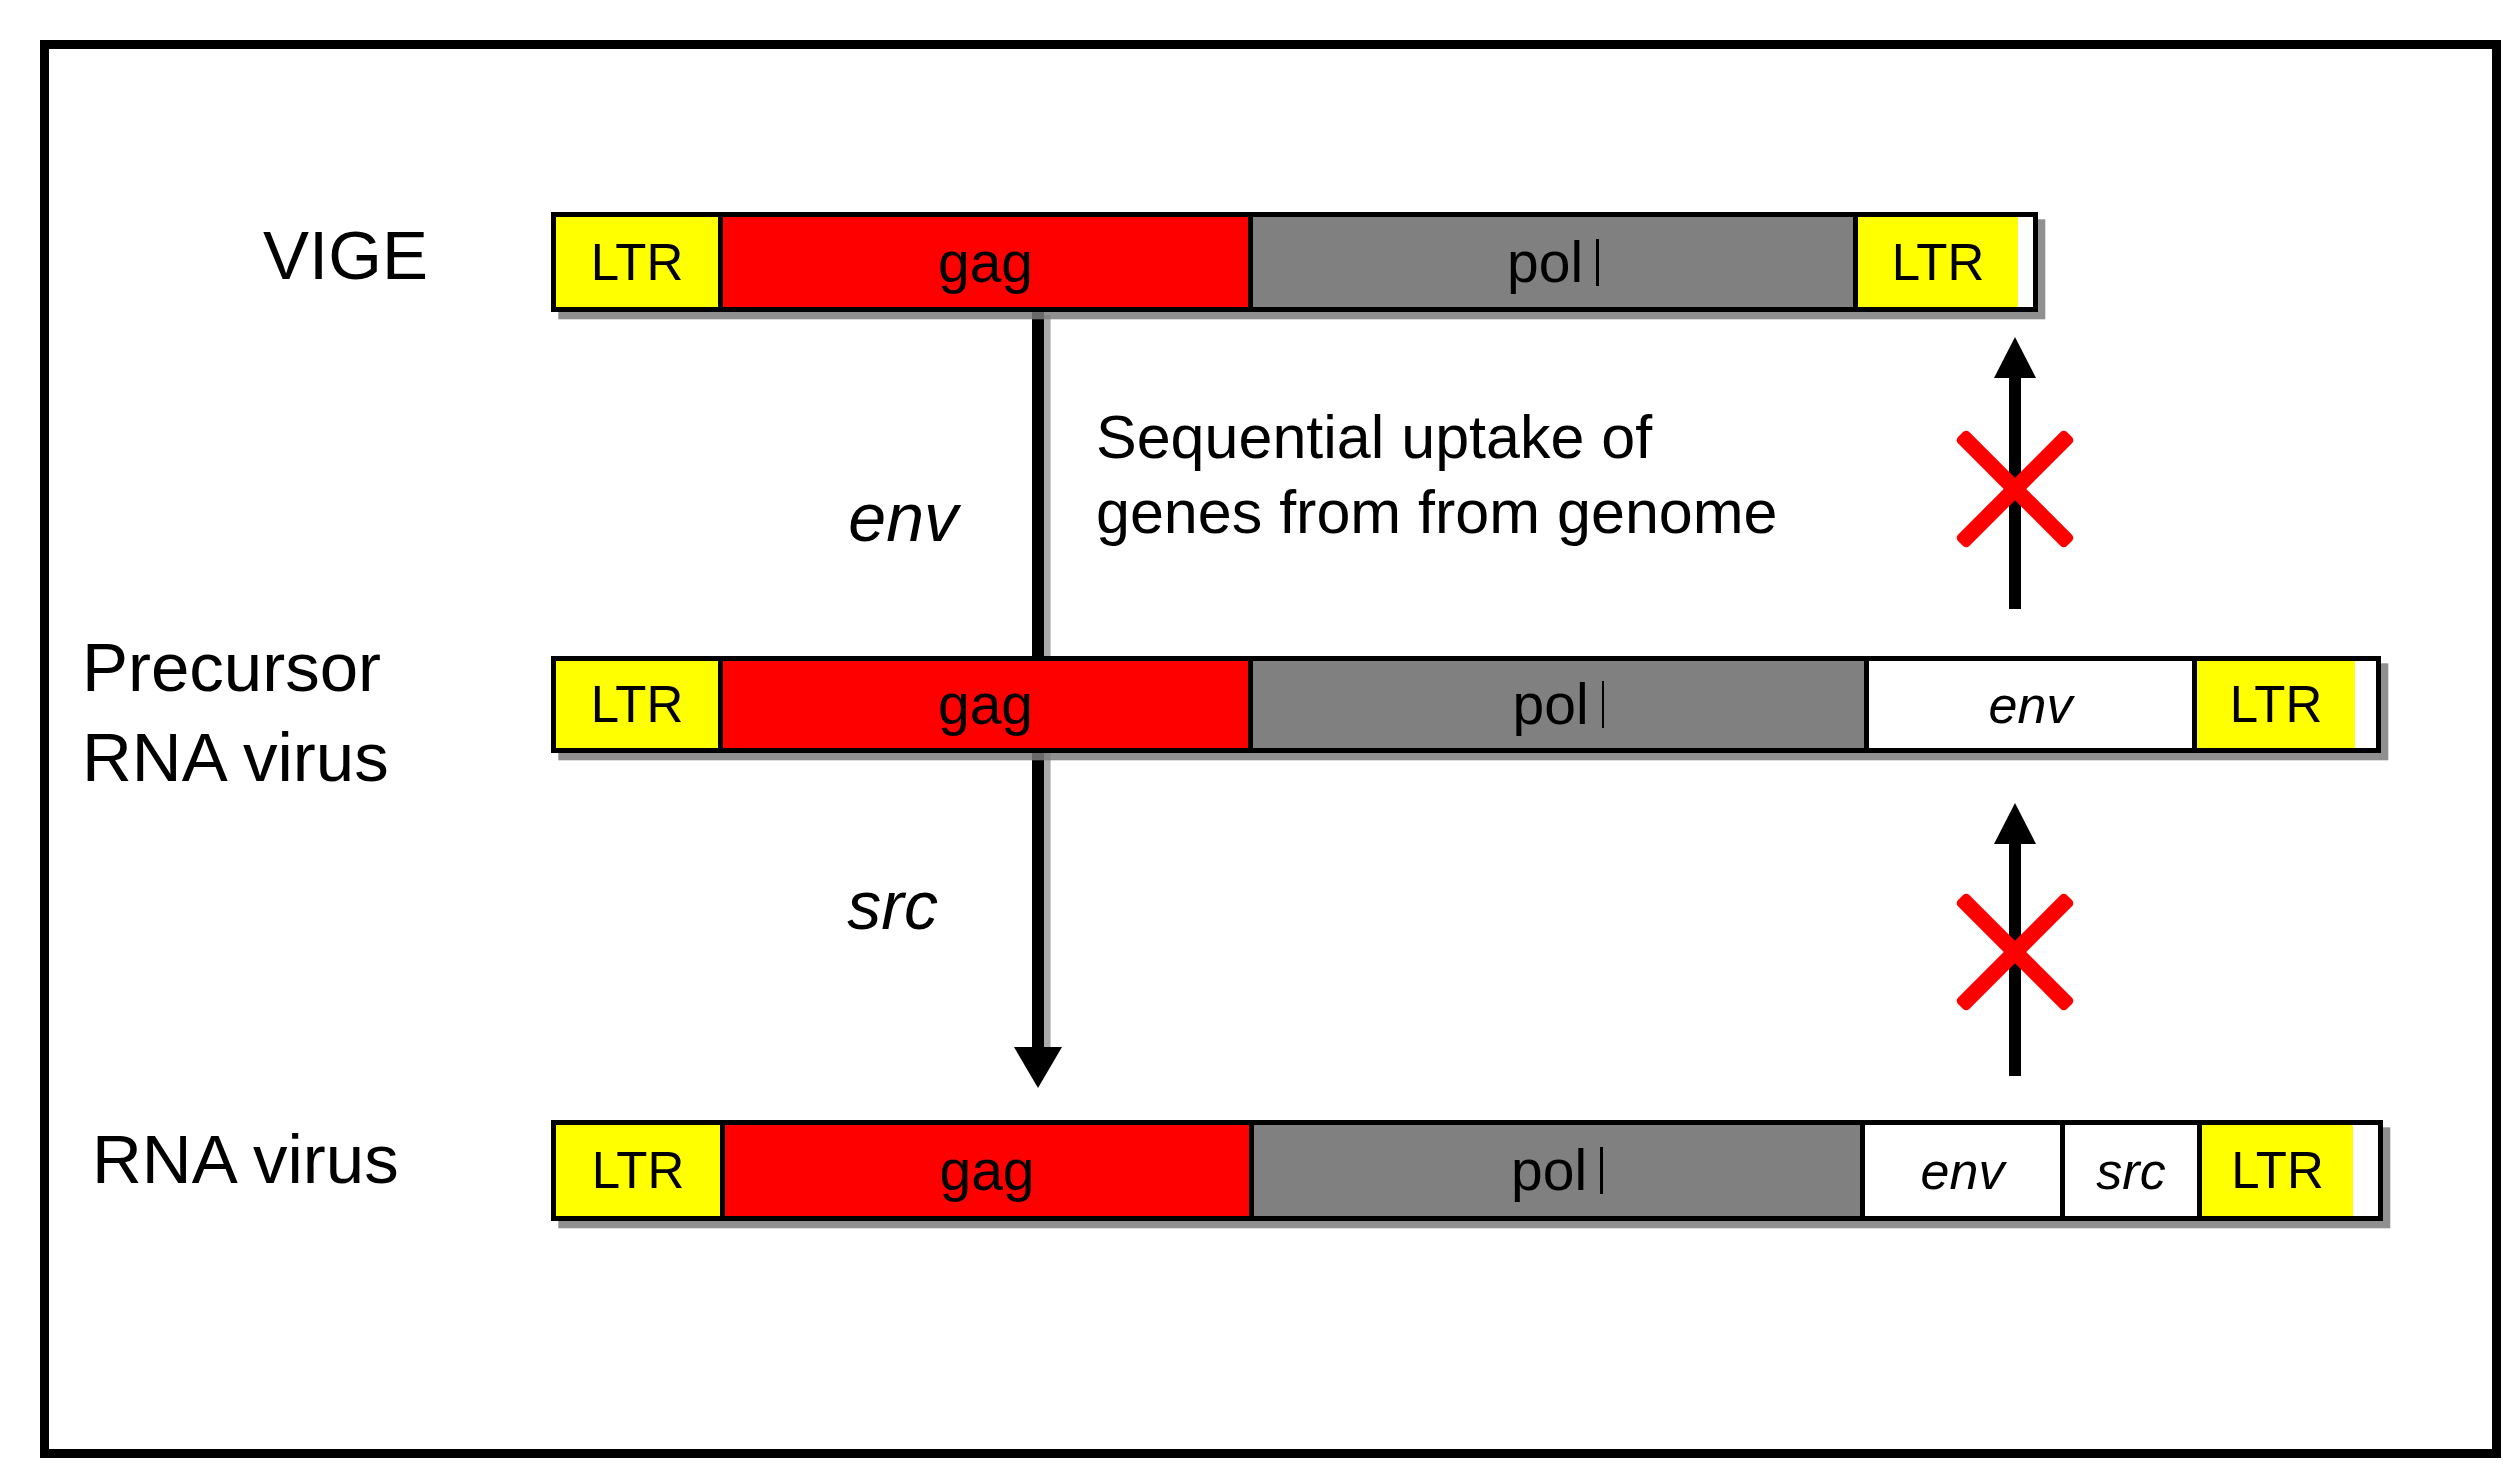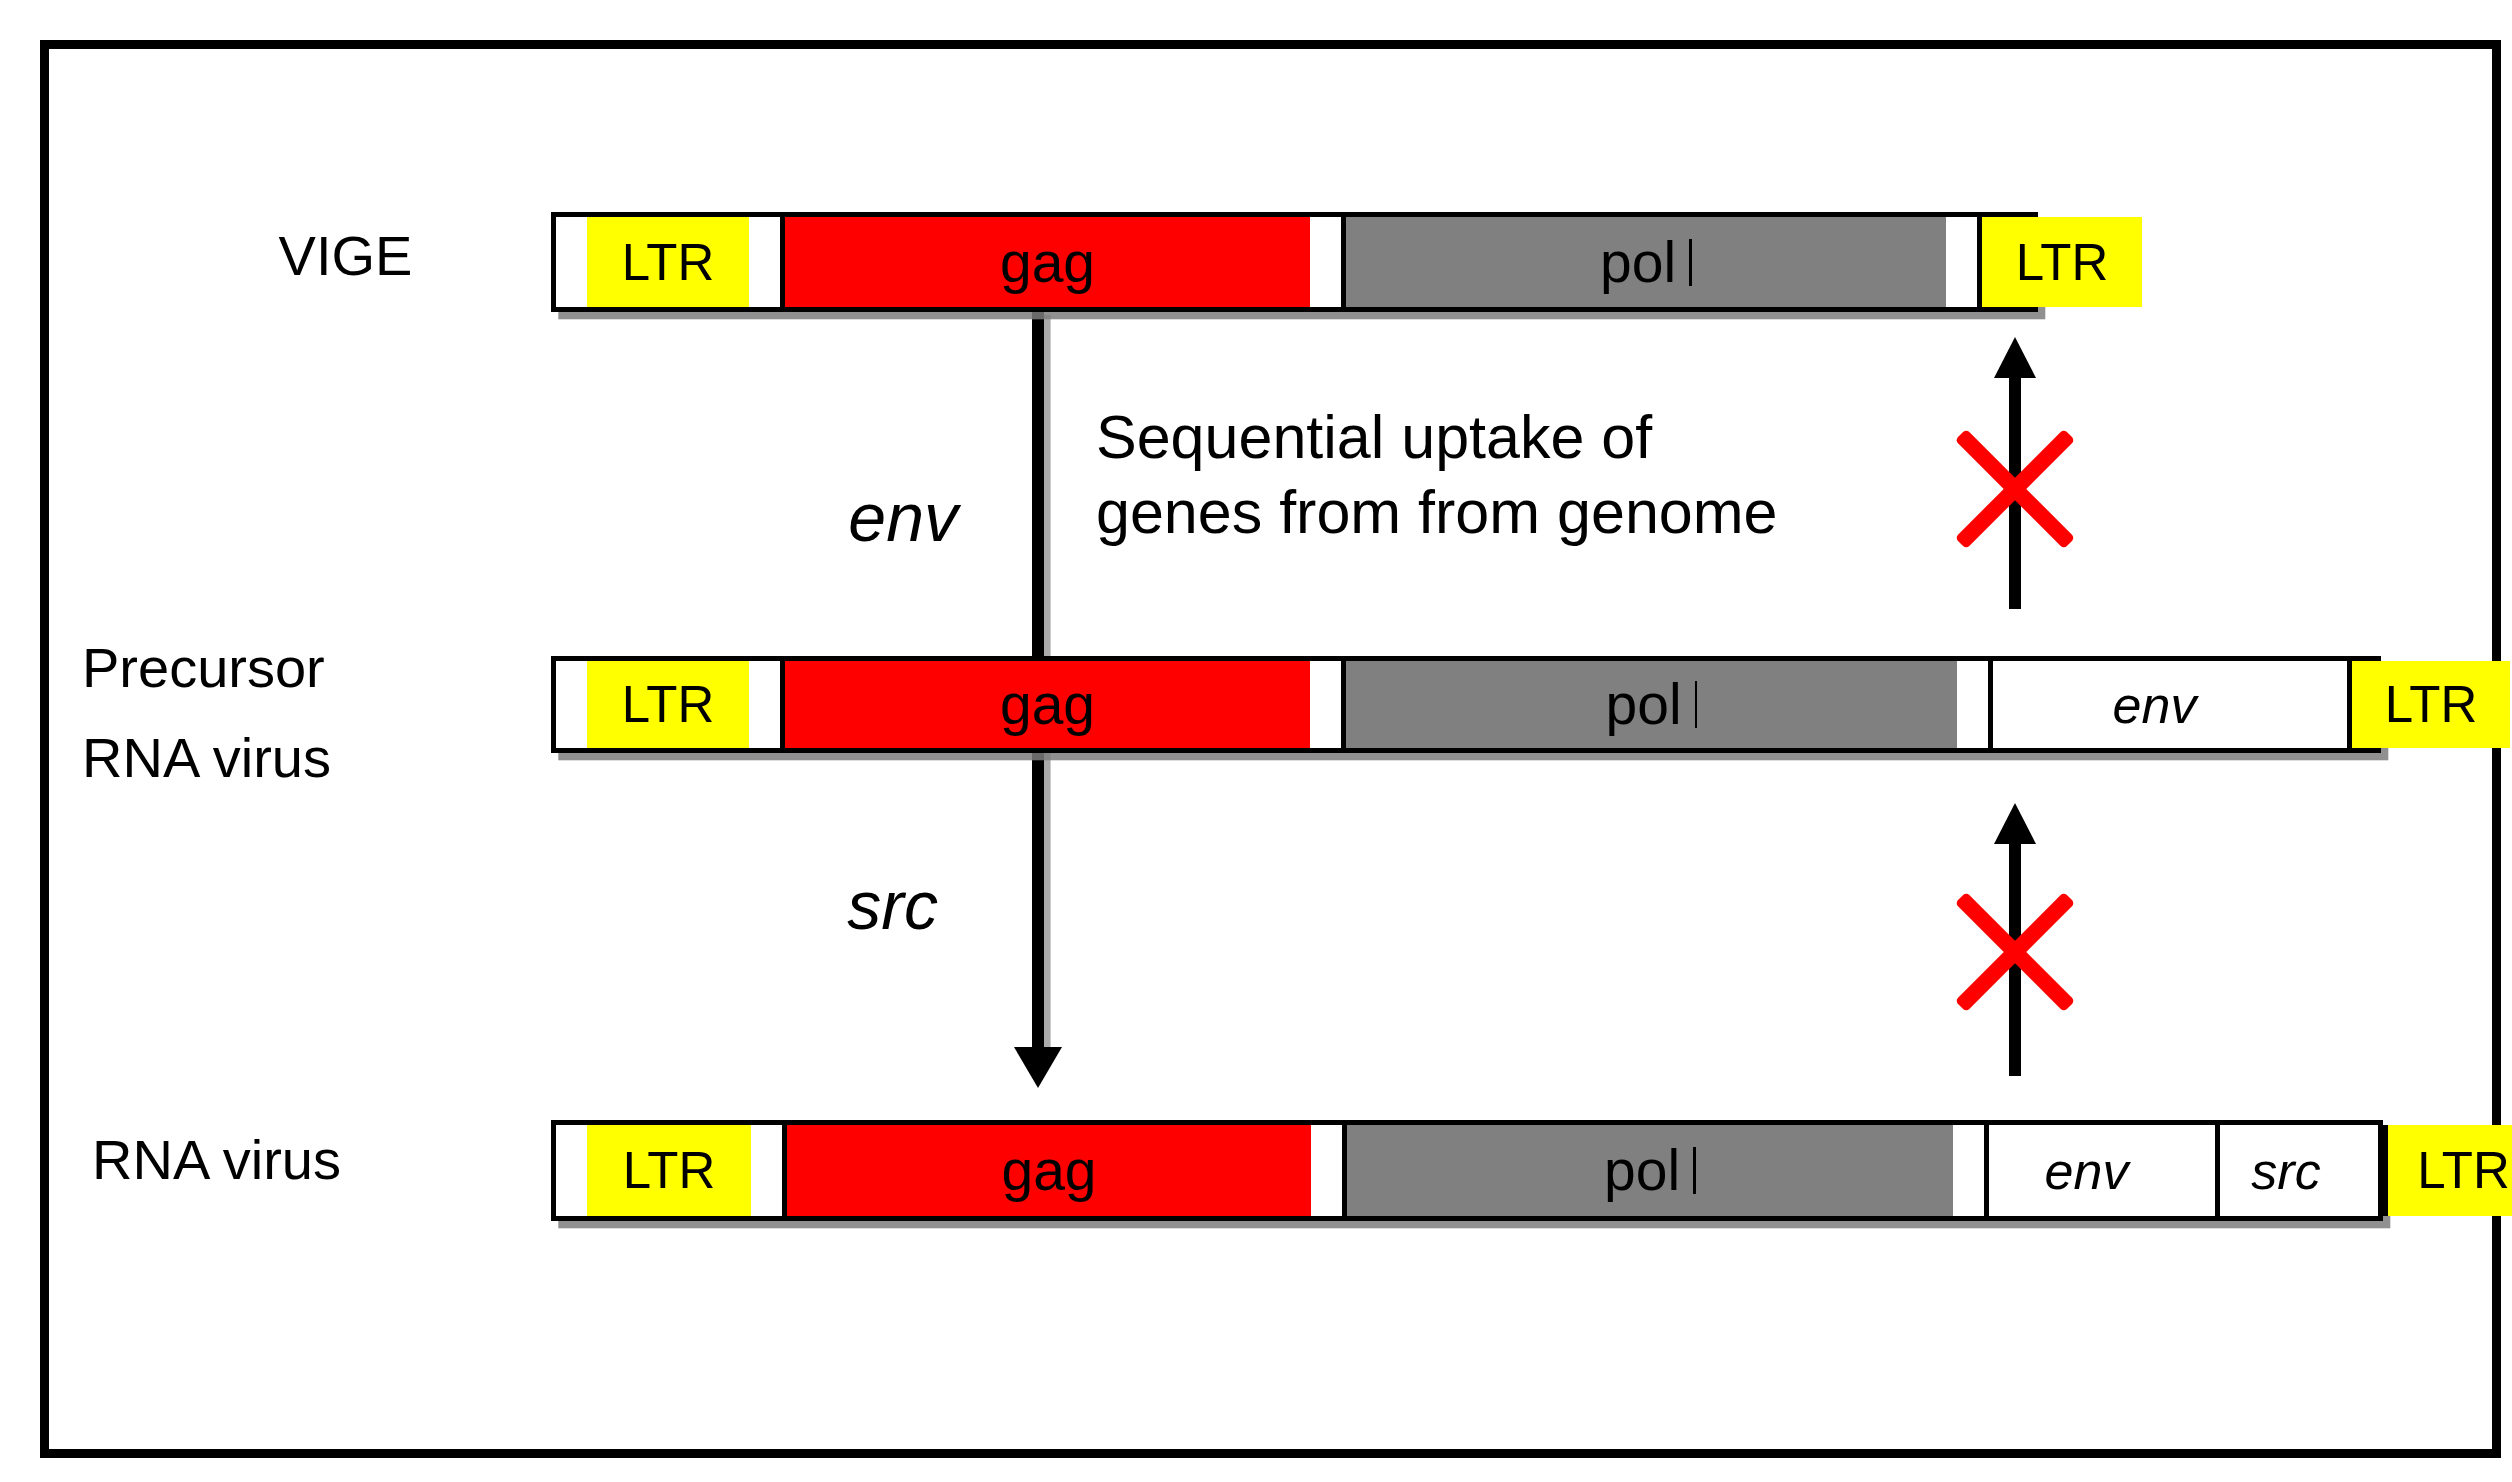--- a/index.html
+++ b/index.html
@@ -12,21 +12,21 @@
     border:9.5px solid #000;box-sizing:border-box;background:#ffffff;
   }
   
   .bar{
     position:absolute;display:flex;align-items:stretch;box-sizing:border-box;
     border:5.1px solid #000;background:#fff;z-index:3;
     box-shadow:7.3px 7.3px 0 rgba(125,125,125,0.85);
   }
   .seg{
     display:flex;align-items:center;justify-content:center;
-    border-left:5.1px solid #000;box-sizing:border-box;overflow:hidden;margin-left:31px;
+    border-left:5.1px solid #000;box-sizing:border-box;overflow:hidden;
   }
   .seg:first-child{border-left:none;}
   .seg.yellow{background:#FFFF00;}
   .seg.red{background:#FF0000;}
   .seg.gray{background:#808080;}
   .seg.white{background:#FFFFFF;}
   .ltr-label{font-size:51px;line-height:51px;}
   .gene-label{font-size:57px;line-height:57px;text-align:center;}
   .gene-label-italic{font-size:52px;line-height:52px;font-style:italic;}
   .pol-wrap{display:flex;align-items:center;}
@@ -34,21 +34,21 @@
   #bar-vige{left:551px;top:212px;width:1487px;height:100px;}
   #bar-precursor{left:551px;top:656px;width:1830px;height:97px;}
   #bar-rna{left:551px;top:1120px;width:1832px;height:101px;}
   .w223{flex:0 0 162px;} .w224{flex:0 0 163px;} .w225{flex:0 0 164px;}
   .w226{flex:0 0 165px;} .w214{flex:0 0 156px;}
   .w728{flex:0 0 530px;} .w726{flex:0 0 529px;}
   .w830{flex:0 0 605px;} .w846{flex:0 0 616px;} .w839{flex:0 0 611px;}
   .w450{flex:0 0 328px;} .w274{flex:0 0 200px;} .w188{flex:0 0 137px;}
   
   .row-label{
-    position:absolute;font-size:56px;line-height:80px;z-index:4;white-space:nowrap;
+    position:absolute;font-size:69px;line-height:80px;z-index:4;white-space:nowrap;
   }
   #label-vige{left:240px;top:216px;width:211px;text-align:center;}
   #label-precursor{left:82px;top:603px;line-height:90px;text-align:left;margin-top:20px;}
   #label-rna{left:92px;top:1120px;}
   
   .note{
     position:absolute;left:1096px;top:400px;font-size:61px;line-height:75px;
     z-index:4;white-space:nowrap;
   }
   .float-gene{

